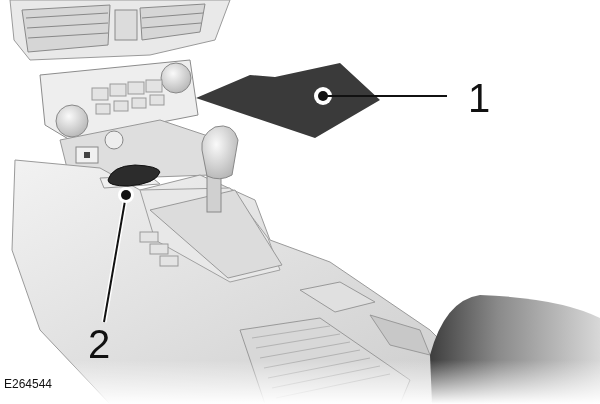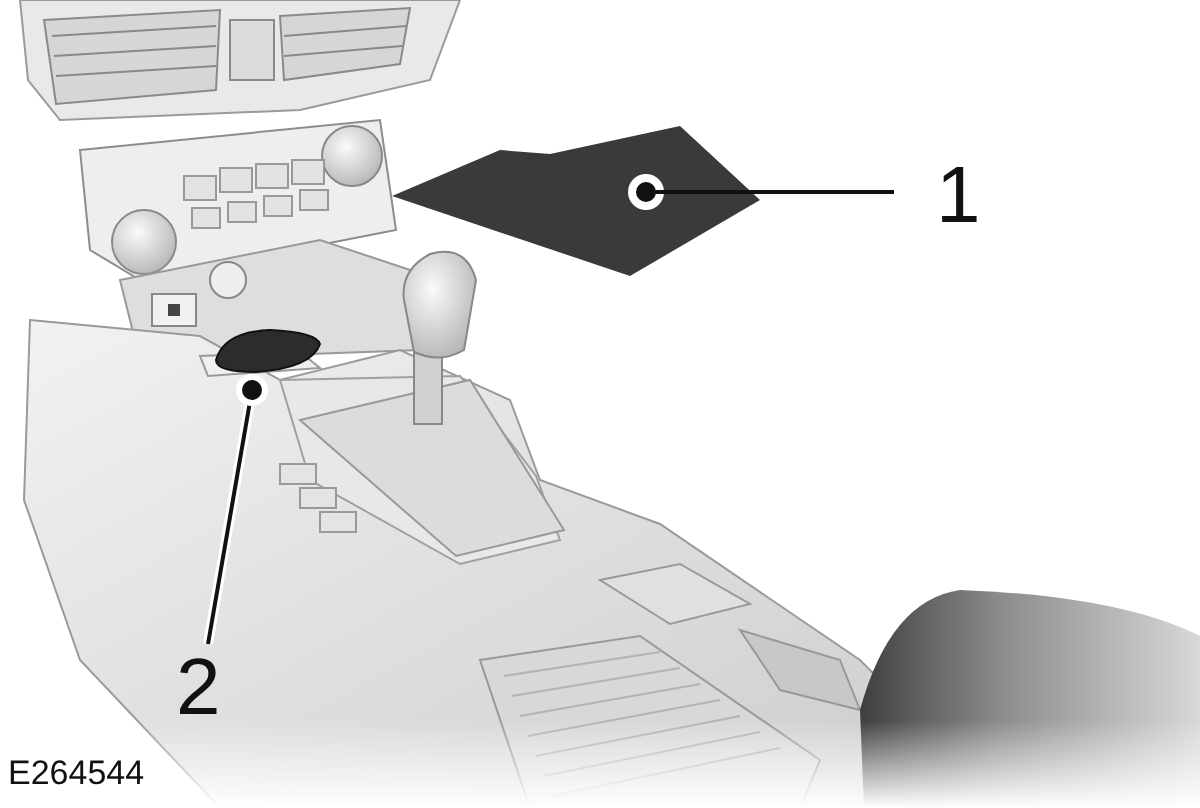--- a/index.html
+++ b/index.html
@@ -1,20 +1,20 @@
 <!DOCTYPE html>
 <html><head>
   <meta charset="utf-8">
   <style>
     html, body { margin: 0; padding: 0; background: #ffffff; }
     body { width: 600px; height: 404px; overflow: hidden; position: relative; font-family: "Liberation Sans", sans-serif; }
     .canvas { position: absolute; left: 0; top: 0; width: 600px; height: 404px; }
     .label { position: absolute; font-family: "Liberation Sans", sans-serif; color: #111; }
     .callout-num { font-size: 40px; line-height: 1; }
-    .figure-id { font-size: 17px; line-height: 1; }
+    .figure-id { font-size: 12px; line-height: 1; }
   </style>
 </head>
 <body>
 
 <div class="canvas">
   <svg width="600" height="404" viewBox="0 0 600 404">
     <defs>
       <linearGradient id="gConsole" x1="0" y1="0" x2="1" y2="1">
         <stop offset="0" stop-color="#f2f2f2"></stop>
         <stop offset="1" stop-color="#cdcdcd"></stop>

